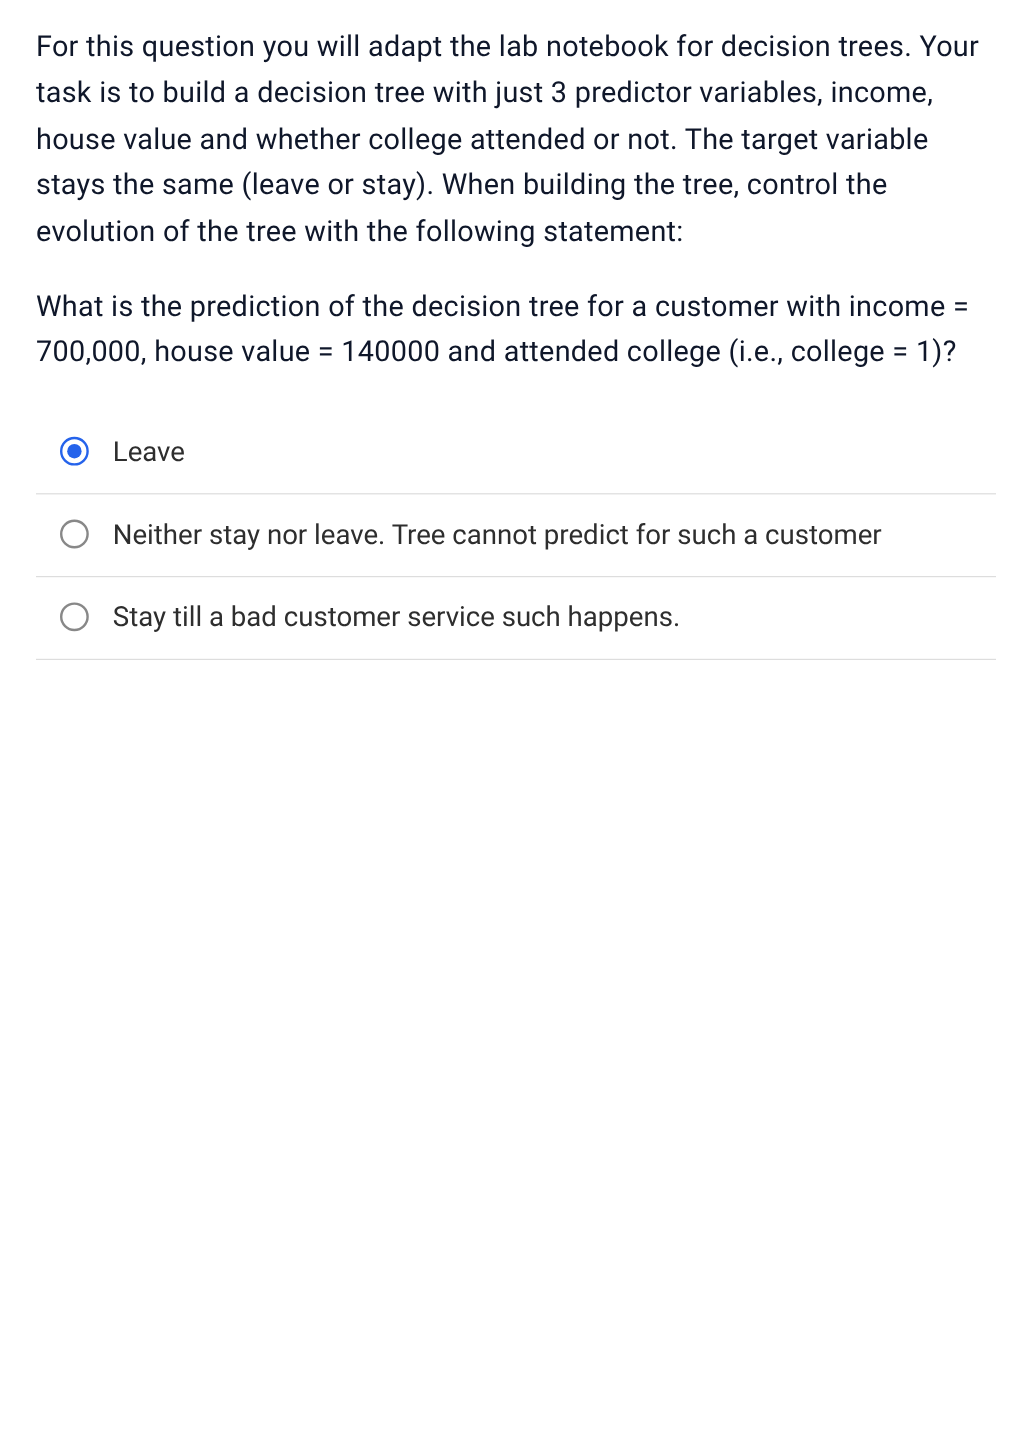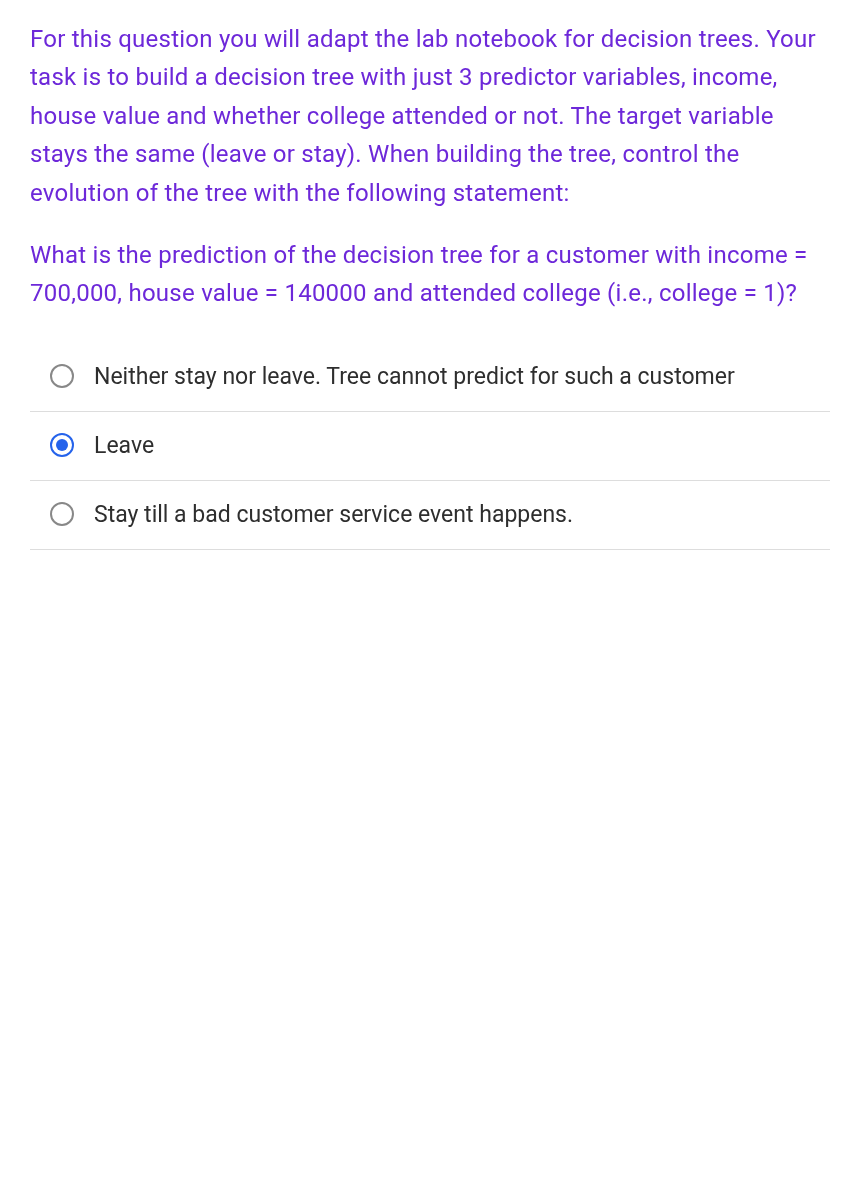--- a/index.html
+++ b/index.html
@@ -10,21 +10,21 @@
     body {
       font-family: -apple-system, BlinkMacSystemFont, "Segoe UI", Roboto, Helvetica, Arial, sans-serif;
       background: #ffffff;
       width: 860px;
       padding: 20px 30px;
       color: #333;
     }
     .question-text {
       font-size: 24px;
       line-height: 1.6;
-      color: #6d28d9;
+      color: #0f172a;
       margin-bottom: 24px;
       letter-spacing: 0.01em;
     }
     .question-text p {
       margin-bottom: 24px;
     }
     .options {
       margin-top: 30px;
     }
     .option-row {
@@ -71,24 +71,24 @@
 </head>
 <body>
 
 <div class="question-text">
   <p>For this question you will adapt the lab notebook for decision trees.  Your task is to build a decision tree with just 3 predictor variables, income, house value and whether college attended or not.  The target variable stays the same (leave or stay).  When building the tree, control the evolution of the tree with the following statement:</p>
   <p>What is the prediction of the decision tree for a customer with income = 700,000, house value = 140000 and attended college (i.e., college = 1)?</p>
 </div>
 
 <div class="options">
   <div class="option-row">
-    <div class="radio"></div>
-    <div class="option-label">Neither stay nor leave. Tree cannot predict for such a customer</div>
-  </div>
-  <div class="option-row">
     <div class="radio selected"></div>
     <div class="option-label">Leave</div>
   </div>
   <div class="option-row">
     <div class="radio"></div>
-    <div class="option-label">Stay till a bad customer service event happens.</div>
+    <div class="option-label">Neither stay nor leave. Tree cannot predict for such a customer</div>
+  </div>
+  <div class="option-row">
+    <div class="radio"></div>
+    <div class="option-label">Stay till a bad customer service such happens.</div>
   </div>
 </div>
 
 </body></html>

